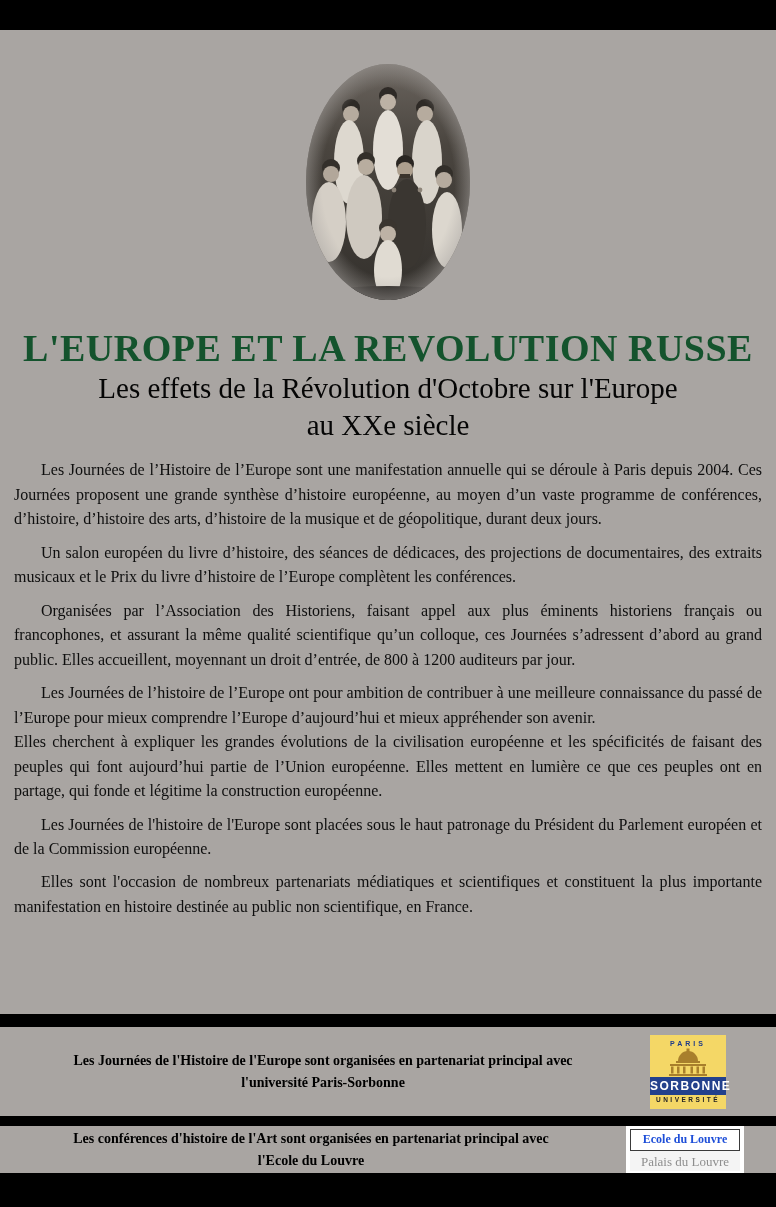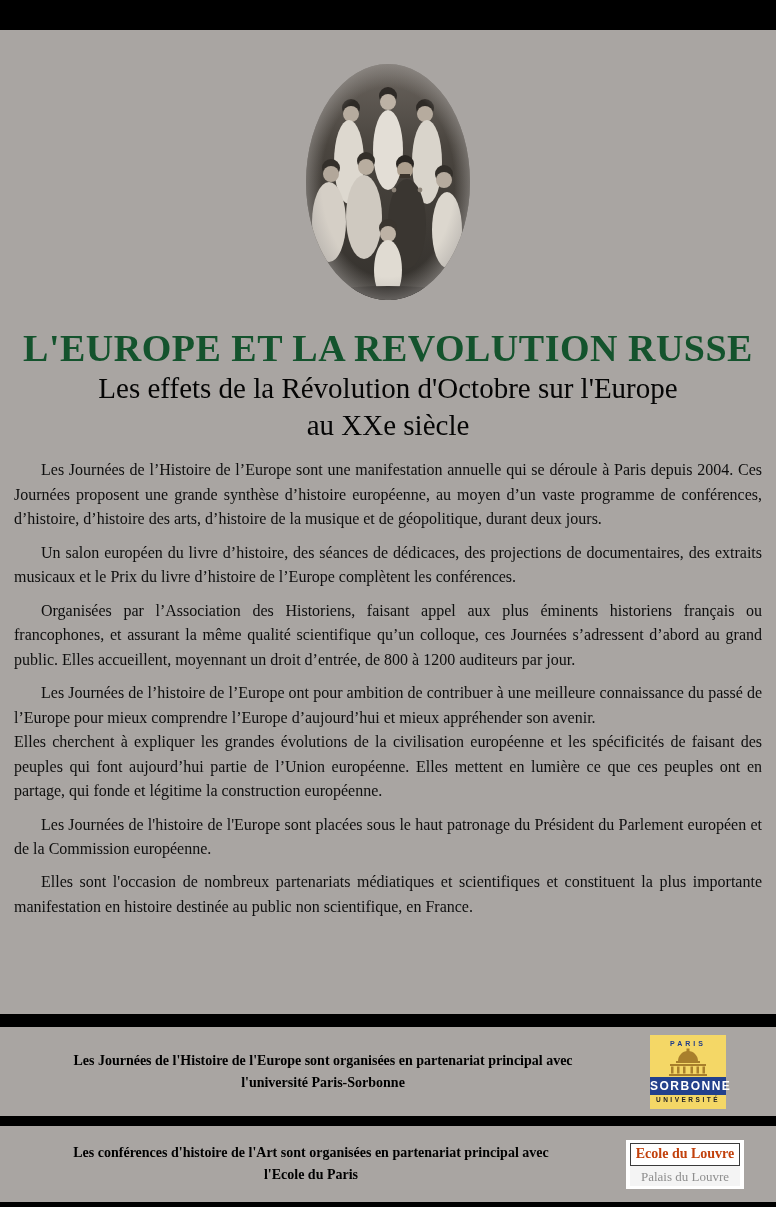--- a/index.html
+++ b/index.html
@@ -20,36 +20,36 @@
            letter-spacing:0.5px; color:#14532d; line-height:1.1; }
   .subtitle { text-align:center; font-size:29px; line-height:1.27; color:#050505; }
 
   .body-text { margin-top:15px; }
   .para { margin-top:9px; font-size:16px; line-height:1.53; text-align:justify;
           text-indent:27px; color:#0e0e0e; }
   .para.run-on { margin-top:0; text-indent:0; }
 
   .partner { display:flex; align-items:center; flex:none; }
   .partner1 { height:89px; padding:0 50px 0 8px; gap:12px; }
-  .partner2 { height:76px; padding:0 32px 0 8px; gap:12px;align-items:center; }
+  .partner2 { height:47px; padding:0 32px 0 8px; gap:12px;align-items:center; }
   .partner-text { flex:1; text-align:center; font-weight:bold; font-size:14px;
                   line-height:1.55; color:#000; }
 
   .sorbonne-logo { width:76px; height:74px; background:#f4d766; display:flex; flex-direction:column;
                    align-items:center; justify-content:center; gap:1px; flex:none; }
   .sorbonne-paris { font-size:7px; letter-spacing:3px; color:#1c3a8a; font-weight:bold;
                     font-family:"Liberation Sans", sans-serif; }
   .sorbonne-band { width:100%; background:#23418c; color:#fff; font-size:12px; letter-spacing:1.5px;
                    text-align:center; padding:2px 0; font-weight:bold;
                    font-family:"Liberation Sans", sans-serif; }
   .sorbonne-univ { font-size:6.5px; letter-spacing:2.5px; color:#222; font-weight:bold;
                    font-family:"Liberation Sans", sans-serif; }
 
   .louvre-logo { width:118px; background:#ffffff; padding:3px 4px; flex:none; }
-  .louvre-top { border:1.5px solid #3a3a3a; text-align:center; font-size:14px; color:#c2410c;
+  .louvre-top { border:1.5px solid #3a3a3a; text-align:center; font-size:12px; color:#1d4ed8;
                 padding:2px 0 3px; font-weight:600; }
   .louvre-bottom { text-align:center; font-size:13px; color:#8e8e8e; padding:3px 0 1px;
                    background:#f4f4f4; }
 </style>
 </head>
 <body>
 
 <div class="page">
 
   <div class="bar bar-top"></div>
@@ -155,21 +155,21 @@
       <div class="sorbonne-band">SORBONNE</div>
       <div class="sorbonne-univ">UNIVERSITÉ</div>
     </div>
   </div>
 
   <div class="bar bar-mid2"></div>
 
   <div class="partner partner2">
     <div class="partner-text">
       <div>Les conférences d'histoire de l'Art sont  organisées en partenariat principal avec</div>
-      <div>l'Ecole du Paris</div>
+      <div>l'Ecole du Louvre</div>
     </div>
     <div class="louvre-logo">
       <div class="louvre-top">Ecole du Louvre</div>
       <div class="louvre-bottom">Palais du Louvre</div>
     </div>
   </div>
 
   <div class="bar bar-bottom"></div>
 
 </div>

